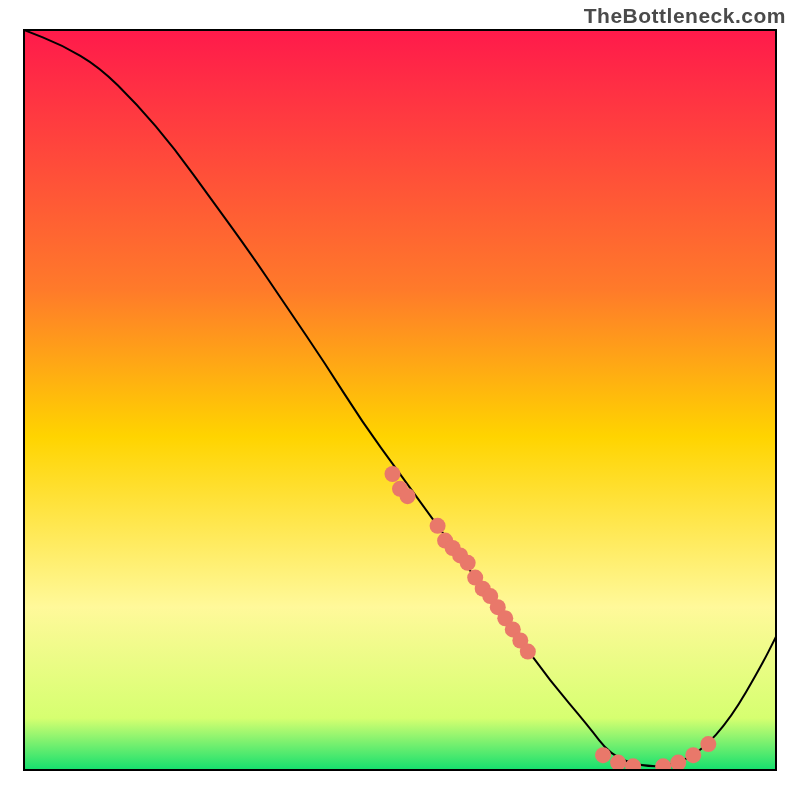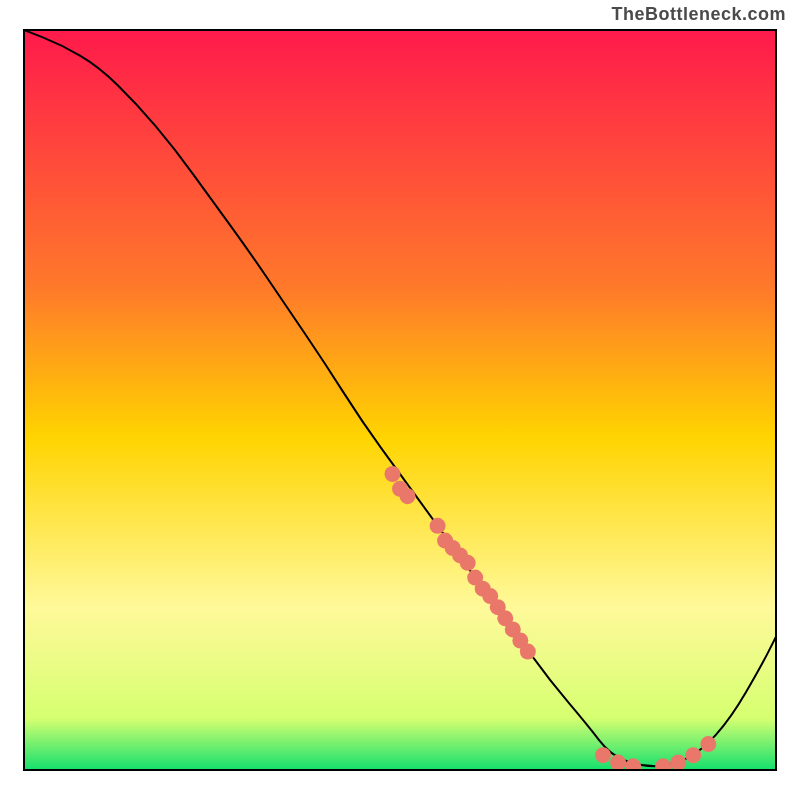--- a/index.html
+++ b/index.html
@@ -13,21 +13,21 @@
   }
   .frame {
     position: relative;
     width: 800px;
     height: 800px;
   }
   .watermark {
     position: absolute;
     top: 4px;
     right: 14px;
-    font-size: 18px;
+    font-size: 21px;
     font-weight: 600;
     color: #4a4a4a;
     letter-spacing: 0.5px;
     z-index: 10;
   }
   svg.plot {
     position: absolute;
     left: 0;
     top: 0;
   }

